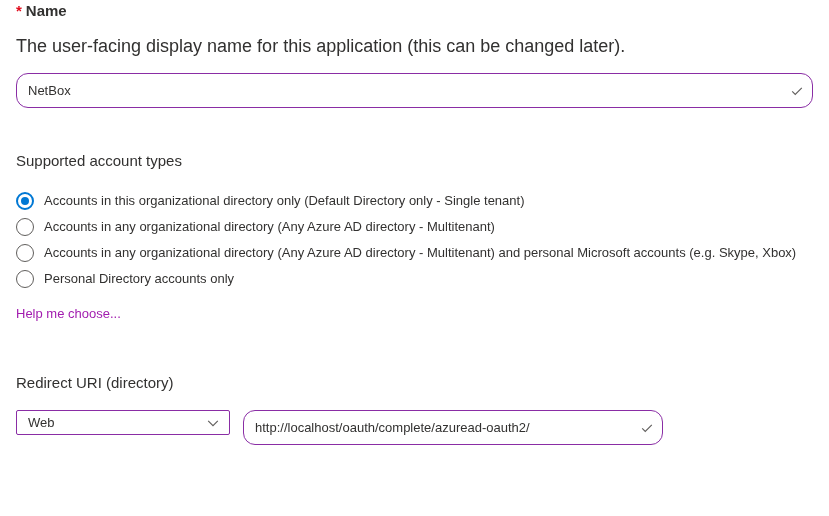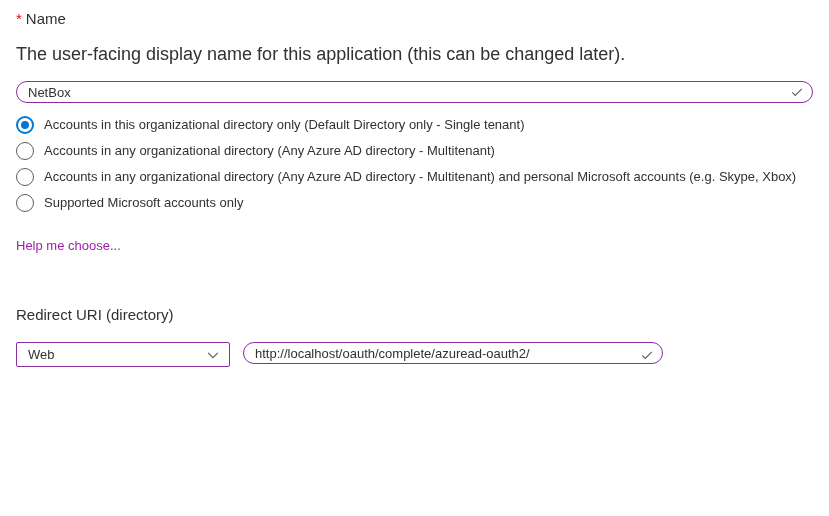--- a/index.html
+++ b/index.html
@@ -13,43 +13,43 @@
 
   .section-title {
     font-size: 15px; line-height: 20px; font-weight: 400; color: #323130;
   }
   .required-star { color: #e00b1c; margin-right: 4px; }
 
   .hint-text {
     font-size: 18px; line-height: 18px; color: #323130;
   }
 
-  .name-title { margin-top: 9px; }
+  .name-title { margin-top: 1px; font-weight: bold; }
   .name-desc { margin-top: 16px; }
 
   .input-wrap { position: relative; }
   .name-input-wrap { margin-top: 18px; width: 100%; }
 
   input.text-field {
-    width: 100%; height: 22px;
+    width: 100%; height: 35px;
     border: 1.5px solid #8a2da5; border-radius: 12px;
     font-family: inherit; font-size: 13px; color: #323130;
     padding: 0 30px 0 11px; outline: none; background: #fff;
   }
   .field-check {
     position: absolute; right: 9px; top: 50%; transform: translateY(-50%);
     width: 14px; height: 14px; pointer-events: none;
   }
 
   .account-title { margin-top: 43px; }
   .account-question { margin-top: 21px; }
 
   .radio-group { margin-top: 13px; }
   .radio-row {
-    display: flex; align-items: flex-start; height: 26px; cursor: pointer;
+    display: flex; align-items: flex-end; height: 26px; cursor: pointer;
   }
   .radio-circle {
     width: 18px; height: 18px; border-radius: 50%;
     border: 1px solid #605e5c; background: #fff;
     flex: 0 0 auto; margin-right: 10px; position: relative;
   }
   .radio-row.selected .radio-circle { border: 2px solid #0078d4; }
   .radio-row.selected .radio-circle::after {
     content: ""; position: absolute; left: 50%; top: 50%;
     width: 8px; height: 8px; border-radius: 50%;
@@ -87,37 +87,38 @@
   </div>
   <div class="hint-text name-desc">The user-facing display name for this application (this can be changed later).</div>
   <div class="input-wrap name-input-wrap">
     <input class="text-field" type="text" value="NetBox" style="">
     <svg class="field-check" viewBox="0 0 16 16">
       <path d="M2.5 8.5 L6 12 L13.5 4.5" fill="none" stroke="#605e5c" stroke-width="1.3"></path>
     </svg>
   </div>
 
   
+  <div class="section-title account-title">Supported account types</div>
 
   <div class="radio-group">
     <div class="radio-row selected">
       <span class="radio-circle"></span>
       <span class="radio-label">Accounts in this organizational directory only (Default Directory only - Single tenant)</span>
     </div>
     <div class="radio-row">
       <span class="radio-circle"></span>
       <span class="radio-label">Accounts in any organizational directory (Any Azure AD directory - Multitenant)</span>
     </div>
     <div class="radio-row">
       <span class="radio-circle"></span>
       <span class="radio-label">Accounts in any organizational directory (Any Azure AD directory - Multitenant) and personal Microsoft accounts (e.g. Skype, Xbox)</span>
     </div>
     <div class="radio-row">
       <span class="radio-circle"></span>
-      <span class="radio-label">Supported Microsoft accounts only</span>
+      <span class="radio-label">Personal Directory accounts only</span>
     </div>
   </div>
 
   <a class="help-link">Help me choose...</a>
 
   
   <div class="section-title redirect-title">Redirect URI (directory)</div>
 
   <div class="redirect-row">
     <div class="platform-select">

